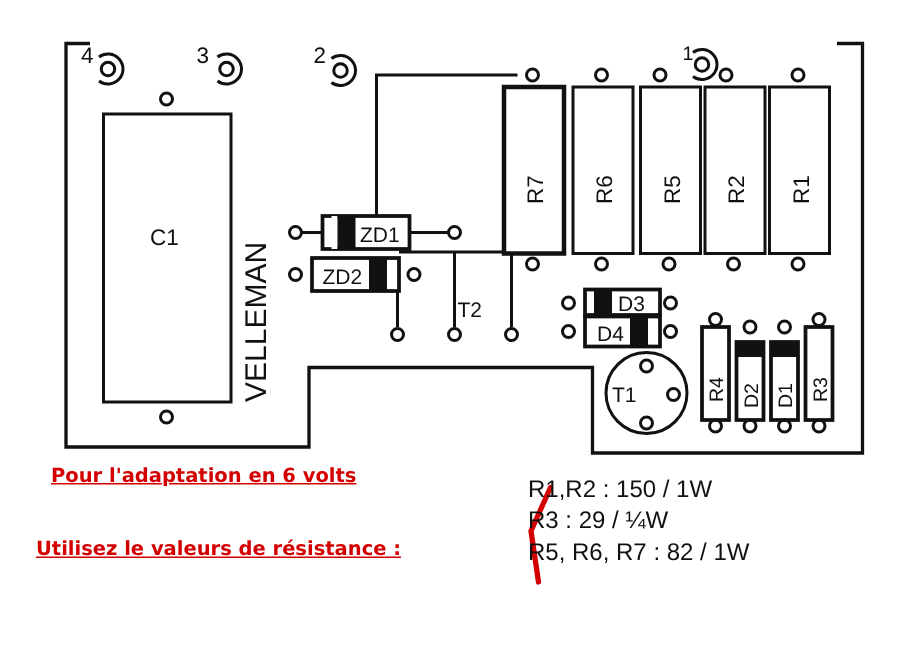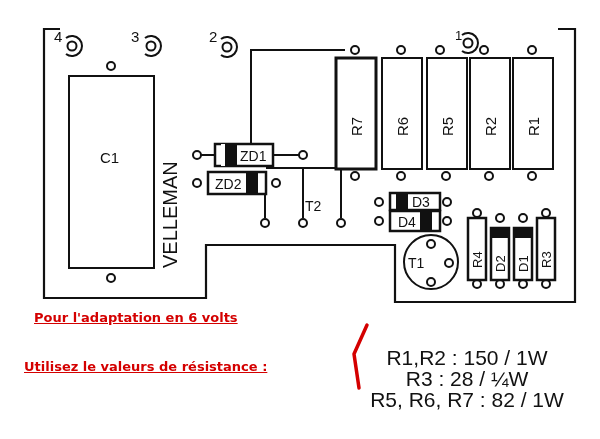--- a/index.html
+++ b/index.html
@@ -1,20 +1,20 @@
 <!DOCTYPE html>
 <html><head>
 <meta charset="utf-8">
 <style>
   html, body { margin:0; padding:0; background:#ffffff; }
   body { width:600px; height:439px; position:relative; overflow:hidden; font-family:"Liberation Sans", sans-serif; }
   svg#board { position:absolute; left:0; top:0; }
   .lbl { font-family:"Liberation Sans", sans-serif; fill:#111; }
   .note-red { position:absolute; color:#d40000; font-family:"DejaVu Sans", sans-serif; font-weight:bold; font-size:13px; white-space:nowrap;text-decoration:underline; }
-  .values { position:absolute; left:352px; top:316px; width:230px; text-align:center; font-family:"Liberation Sans", sans-serif; font-size:21px; color:#111; line-height:21px;margin-top:31px; }
+  .values { position:absolute; left:352px; top:316px; width:230px; text-align:left; font-family:"Liberation Sans", sans-serif; font-size:16px; color:#111; line-height:21px; }
   .values div { white-space:nowrap; }
 </style>
 </head>
 <body>
 
 <svg id="board" width="600" height="439" viewBox="0 0 600 439">
 
   <polyline points="60,29 44,29 44,298 206,298 206,245 395,245 395,302 575,302 575,29 558,29" fill="none" stroke="#111" stroke-width="2.2"></polyline>
 
   <g>
@@ -161,15 +161,15 @@
   </g>
 
   <polyline points="367,325 354,354 359,388" fill="none" stroke="#d40000" stroke-width="3.5" stroke-linecap="round" stroke-linejoin="round"></polyline>
 </svg>
 
 <div class="note-red" style="left:34px; top:310px;">Pour l'adaptation en 6 volts</div>
 <div class="note-red" style="left:24px; top:359px;">Utilisez le valeurs de résistance :</div>
 
 <div class="values">
   <div>R1,R2 : 150 / 1W</div>
-  <div>R3 : 28 / ¼W</div>
+  <div>R3 : 29 / ¼W</div>
   <div>R5, R6, R7 : 82 / 1W</div>
 </div>
 
 </body></html>

